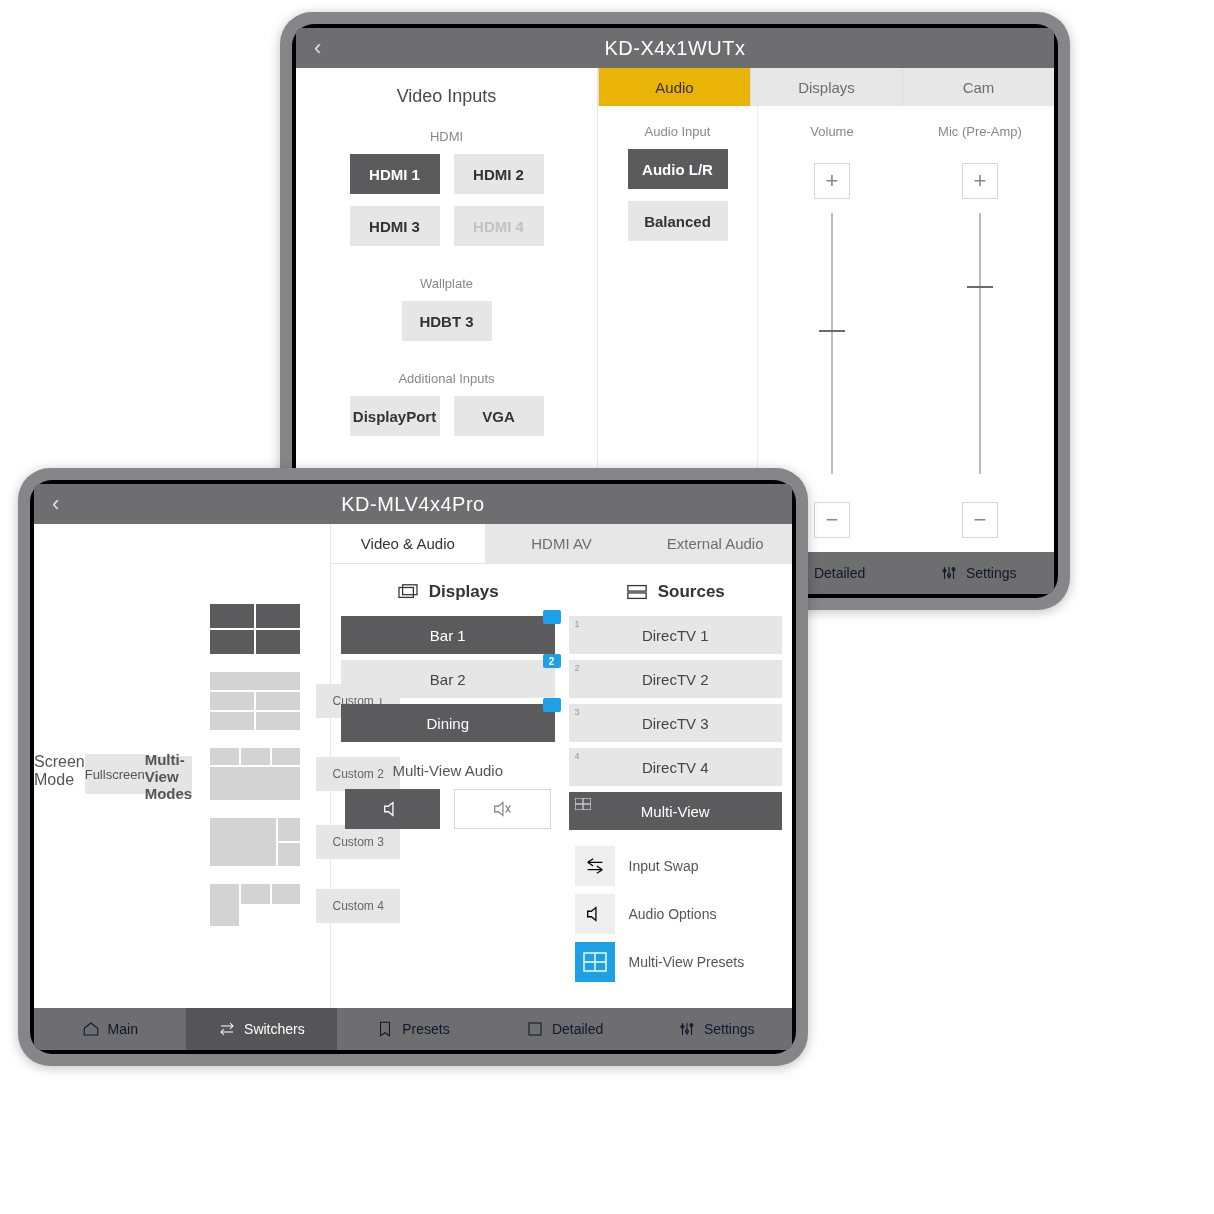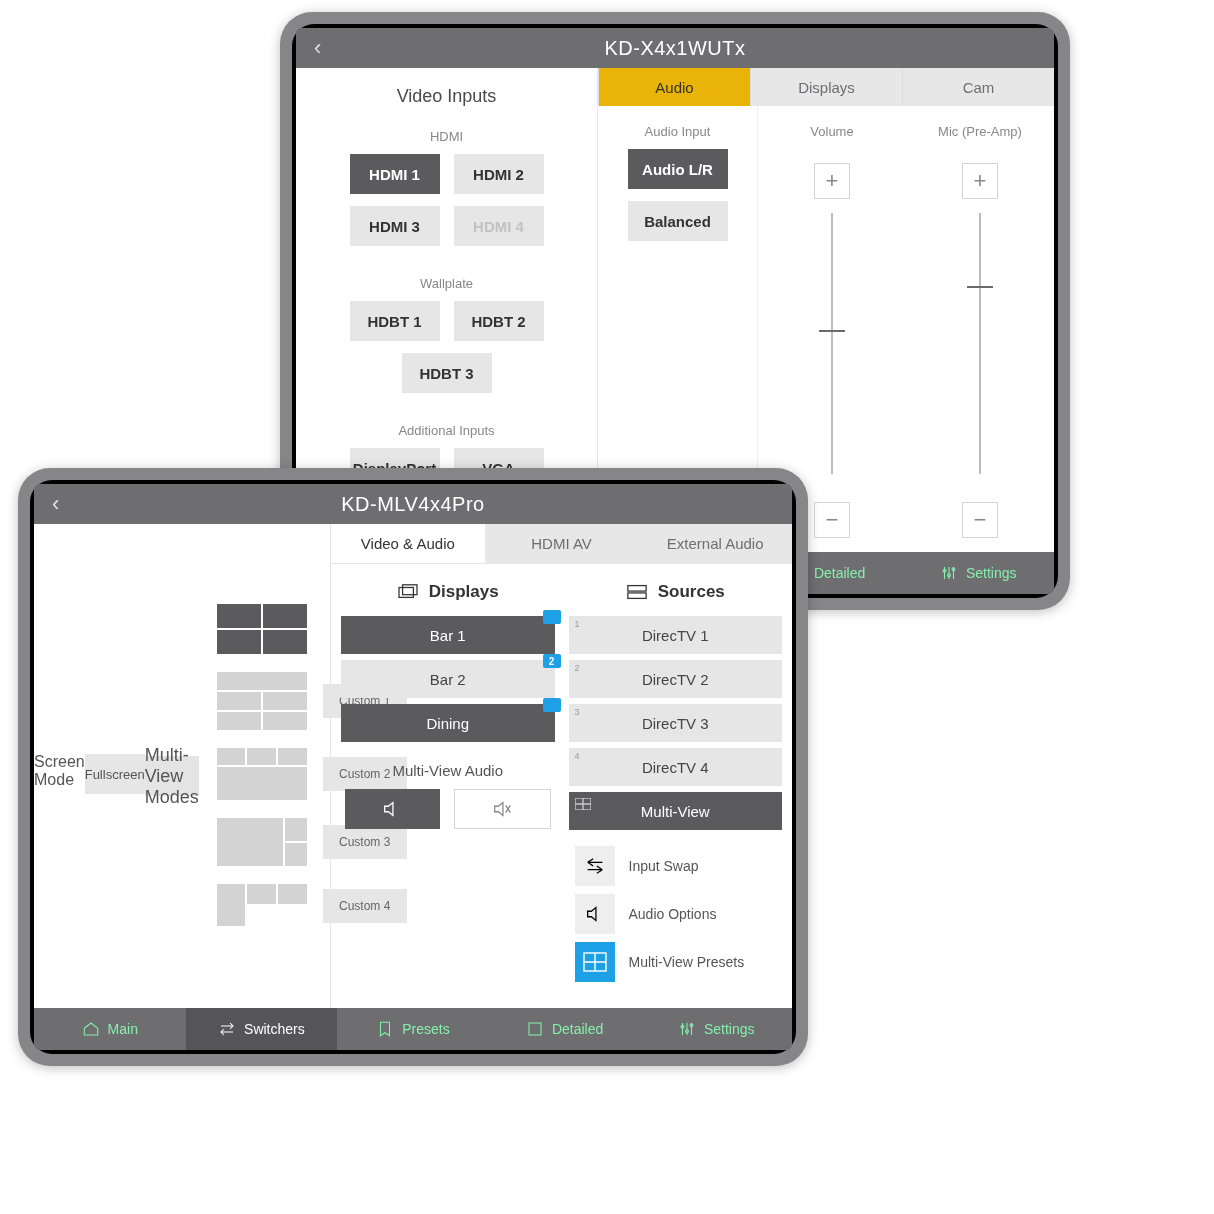--- a/index.html
+++ b/index.html
@@ -29,30 +29,30 @@
 .tab.active { background: #eab308; color: #333; }
 
 .audio-col { width: 160px; display: flex; flex-direction: column; align-items: center; padding-top: 8px; border-right: 1px solid #eee; }
 .slider-col { flex: 1; display: flex; flex-direction: column; align-items: center; padding-top: 8px; }
 .sqbtn { width: 36px; height: 36px; border: 1px solid #d5d5d5; background: #fff; display: flex; align-items: center; justify-content: center; font-size: 22px; color: #888; margin-top: 14px; cursor: pointer; }
 .slider-track { width: 2px; flex: 1; background: #bcbcbc; margin: 14px 0; position: relative; }
 .slider-thumb { position: absolute; left: -12px; width: 26px; height: 2px; background: #6a6a6c; }
 .mute-btn { width: 50px; height: 36px; border: 1px solid #d5d5d5; display: flex; align-items: center; justify-content: center; margin-top: 8px; cursor: pointer; }
 
 .bottombar { height: 42px; background: #6e6e70; display: flex; }
-.bottombar .bitem { flex: 1; display: flex; align-items: center; justify-content: center; gap: 8px; color: #86efac; font-size: 14px; cursor: pointer; }
+.bottombar .bitem { flex: 1; display: flex; align-items: center; justify-content: center; gap: 8px; color: #0f172a; font-size: 14px; cursor: pointer; }
 .bottombar .bitem.on { background: #555557; color: #fff; }
 .bottombar .bitem svg { width: 18px; height: 18px; }
 
 
 .fr-left { width: 296px; background: #fff; display: flex; flex-direction: row; align-items: center; }
 .fr-mid { flex: 1; display: flex; flex-direction: column; justify-content: flex-end; }
 .screen-mode-h { font-size: 16px; color: #555; margin-top: 10px; }
 .fs-btn { margin-top: 16px; width: 92px; height: 40px; background: #e6e6e7; color: #555; font-size: 13px; display: flex; align-items: center; justify-content: center; cursor: pointer; }
-.mv-header { width: 100%; background: #e4e4e5; height: 40px; display: flex; align-items: center; justify-content: center; color: #555; font-size: 18px; margin-top: 20px; }
+.mv-header { width: 100%; background: #e4e4e5; height: 40px; display: flex; align-items: center; justify-content: center; color: #555; font-size: 15px; margin-top: 20px; font-weight: bold; }
 .mv-area { width: 100%; padding: 16px 18px; display: flex; flex-direction: column; gap: 18px; }
 .mv-row { display: flex; align-items: center; gap: 16px; }
 .mv-thumb { width: 90px; height: 50px; display: grid; gap: 2px; }
 .mv-thumb div { background: #d3d3d4; }
 .mv-thumb.dark div { background: #5b5b5d; }
 .custom-btn { width: 84px; height: 34px; background: #e6e6e7; color: #666; font-size: 12px; display: flex; align-items: center; justify-content: center; cursor: pointer; margin-left: auto; }
 
 .tabstrip2 { display: flex; height: 40px; border-bottom: 1px solid #e6e6e6; }
 .tab2 { flex: 1; background: #e7e7e8; color: #6e6e70; font-size: 15px; display: flex; align-items: center; justify-content: center; cursor: pointer; }
 .tab2.active { background: #fff; color: #333; }
@@ -101,24 +101,20 @@
         <div class="btn-row">
           <div class="iobtn sel">HDMI 1</div>
           <div class="iobtn">HDMI 2</div>
         </div>
         <div class="btn-row">
           <div class="iobtn">HDMI 3</div>
           <div class="iobtn dis">HDMI 4</div>
         </div>
         <div class="sub-label">Wallplate</div>
         <div class="btn-row">
-          <div class="iobtn">HDBT 1</div>
-          <div class="iobtn">HDBT 2</div>
-        </div>
-        <div class="btn-row">
           <div class="iobtn">HDBT 3</div>
         </div>
         <div class="sub-label">Additional Inputs</div>
         <div class="btn-row">
           <div class="iobtn">DisplayPort</div>
           <div class="iobtn">VGA</div>
         </div>
       </div>
 
       <div style="flex:1; display:flex; flex-direction:column;">

